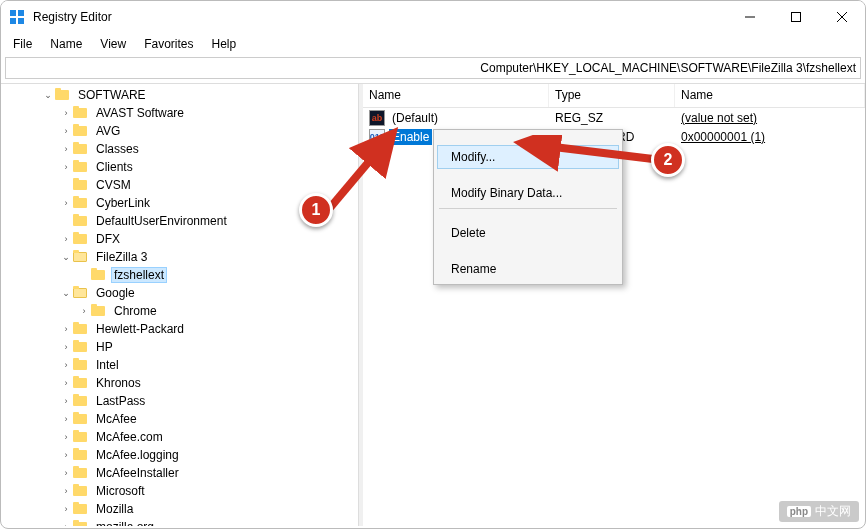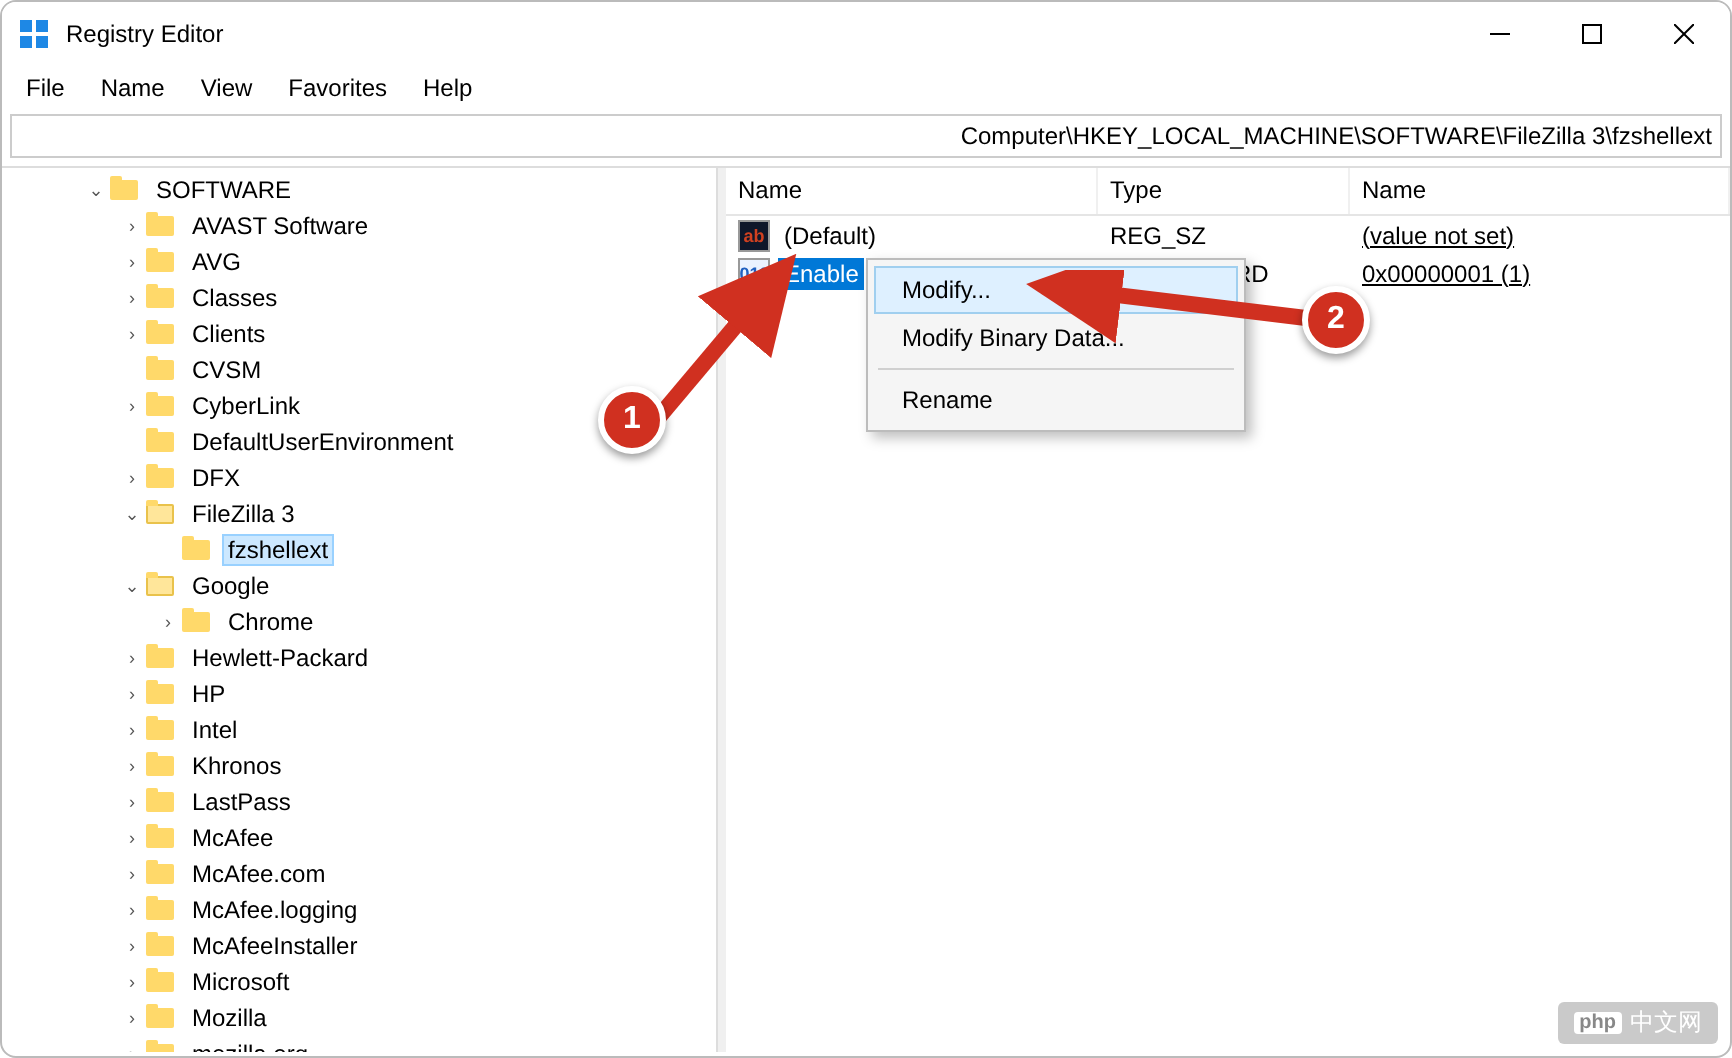--- a/index.html
+++ b/index.html
@@ -164,20 +164,21 @@
     background: #f5f5f5;
     border: 1px solid #bcbcbc;
     box-shadow: 3px 3px 6px rgba(0,0,0,0.25);
     padding: 3px;
     font-size: 12px;
     z-index: 10;
   }
   .ctx-item {
     padding: 5px 14px;
     background: #f5f5f5;
+    margin-top: 12px;
   }
   .ctx-item.highlight { background: #def0ff; border: 1px solid #a0cfef; padding: 4px 13px; }
   .ctx-sep { height: 1px; background: #d0d0d0; margin: 3px 2px; }
   .annotation-badge {
     position: absolute;
     width: 34px; height: 34px;
     border-radius: 50%;
     background: #d03020;
     border: 3px solid #fff;
     box-shadow: 0 2px 4px rgba(0,0,0,0.4);
@@ -465,20 +466,21 @@
           <div class="cell col-data">0x00000001 (1)</div>
         </div>
       </div>
   </div>
 </div>
 
 <div class="context-menu" id="ctx">
     <div class="ctx-item highlight">Modify...</div>
     <div class="ctx-item">Modify Binary Data...</div>
     <div class="ctx-sep"></div>
+    <div class="ctx-item">Delete</div>
     <div class="ctx-item">Rename</div>
   </div>
 
 <div class="annotation-badge" style="left:298px; top:192px;">
   <span>1</span>
 </div>
 <div class="annotation-badge" style="left:650px; top:142px;">
   <span>2</span>
 </div>
 

